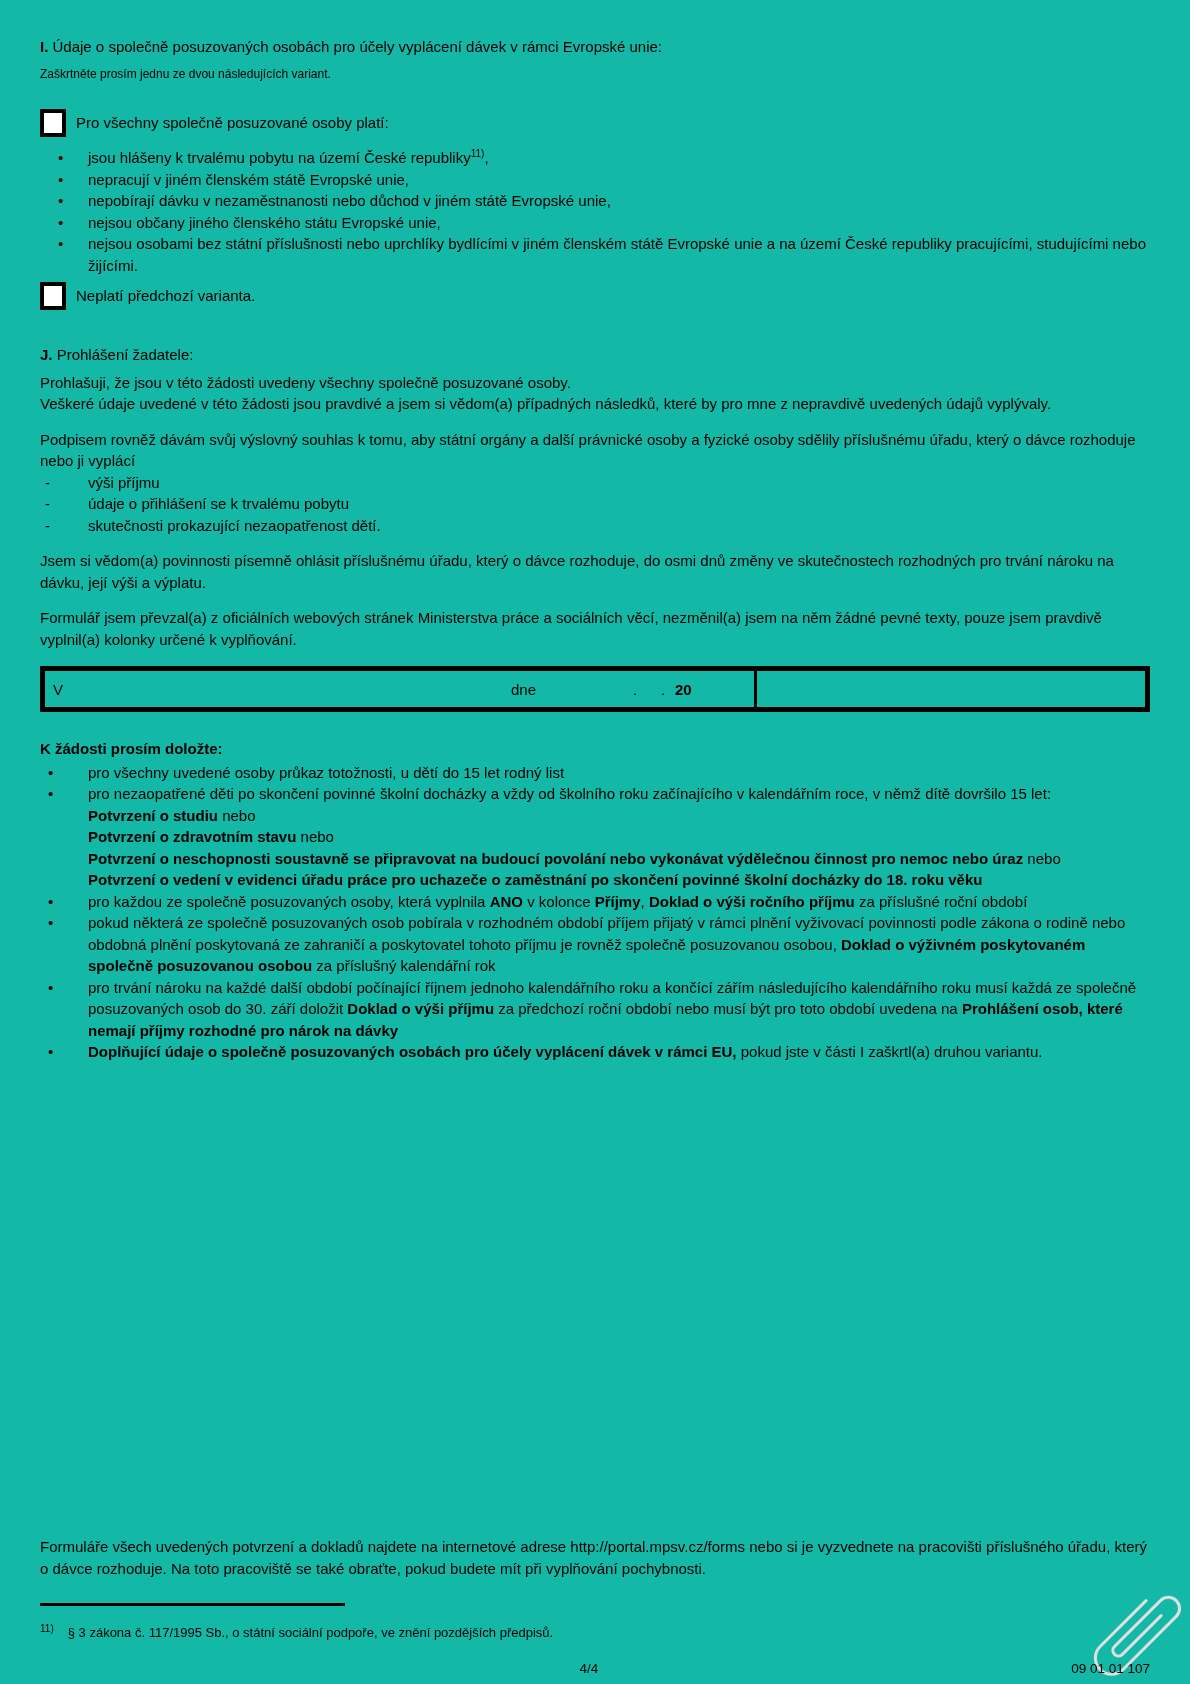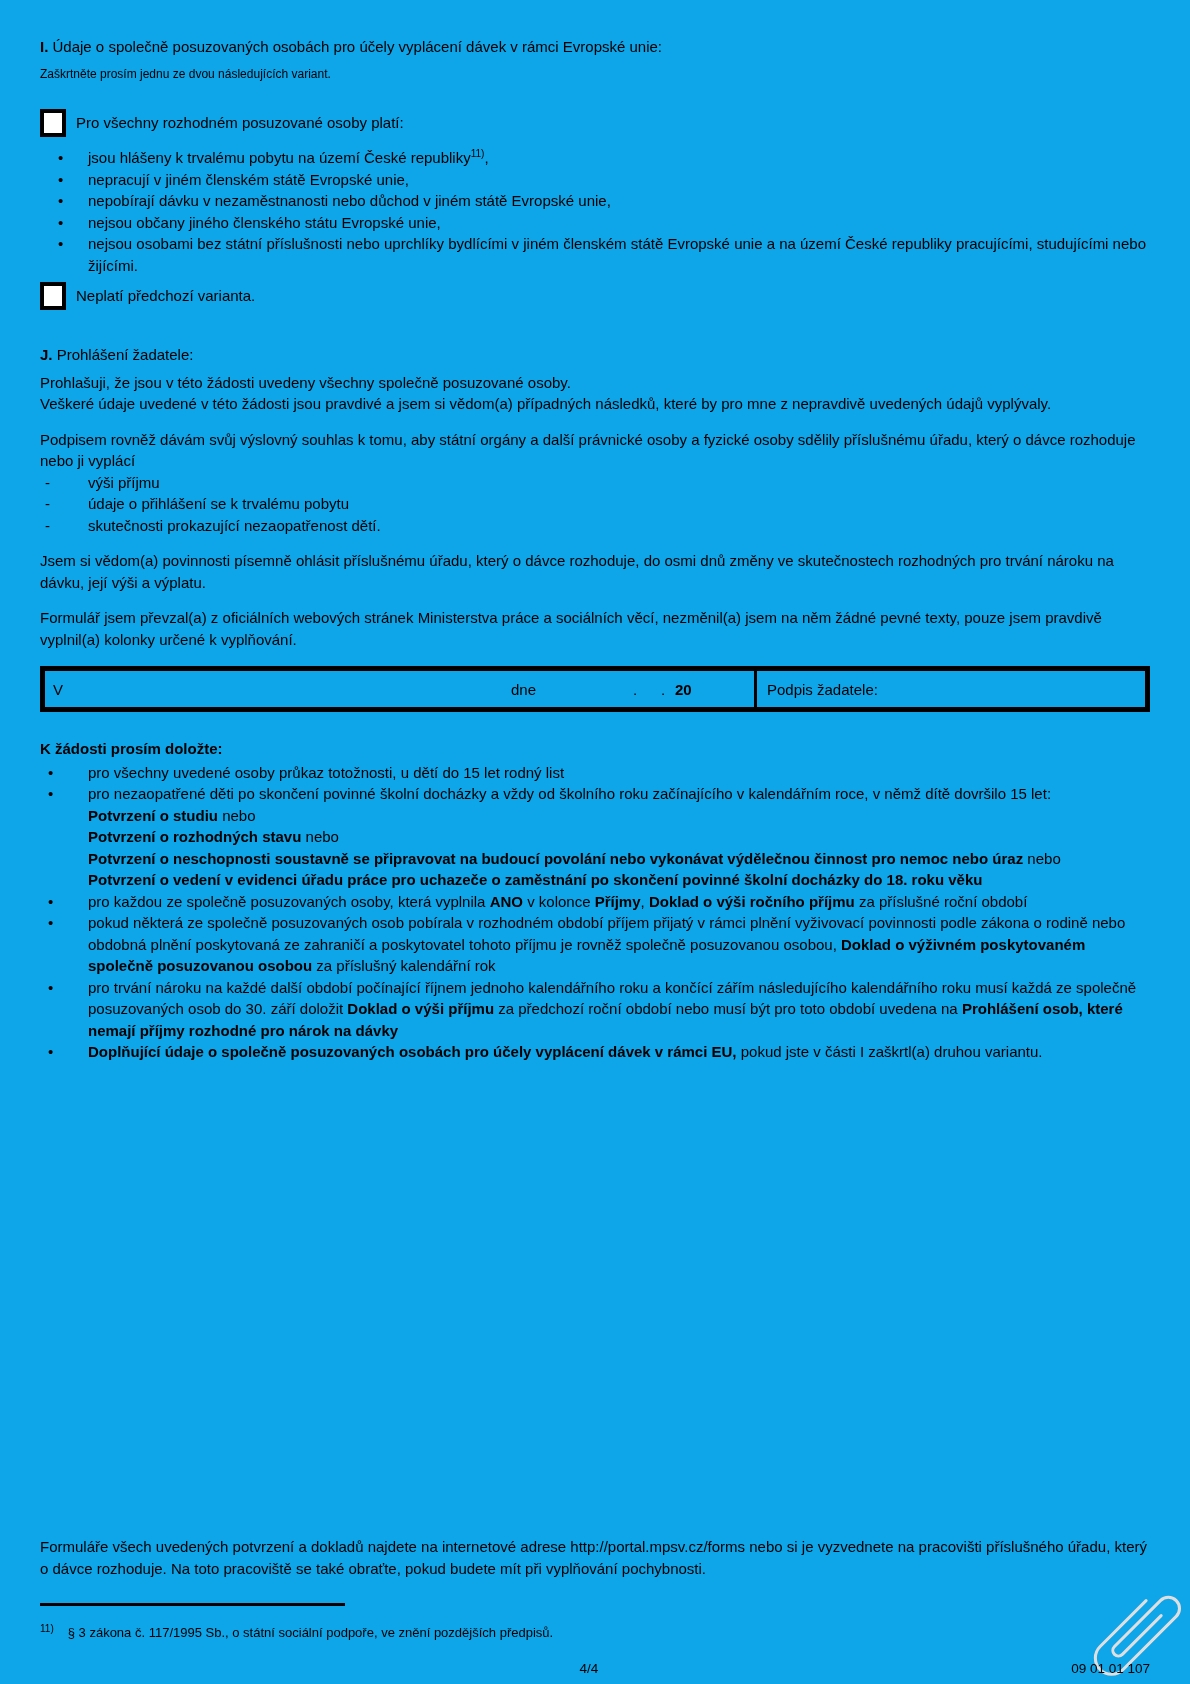--- a/index.html
+++ b/index.html
@@ -1,19 +1,19 @@
 <!DOCTYPE html>
 <html><head>
 <meta charset="utf-8">
 <style>
   html,body{margin:0;padding:0;background:#ffffff;}
   .page{
     position:relative;
     width:1190px;height:1684px;
-    background:#0ea5e9;color:#000;
+    background:#14b8a6;color:#000;
     font-family:"Liberation Sans", sans-serif;
     font-size:15px;line-height:21.5px;
     overflow:hidden;
   }
   .content{padding:36px 40px 0 40px;}
   .sec-head{margin:0 0 6px 0;}
   .sec-letter{font-weight:bold;}
   .note{font-size:12px;margin:0 0 24px 0;}
   .bold{font-weight:bold;}
 
@@ -84,21 +84,21 @@
     <path d="M20 34 V 98 a 16 16 0 0 0 32 0 V 24 a 11 11 0 0 0 -22 0 V 88 a 5.5 5.5 0 0 0 11 0 V 34" fill="none" stroke="#dfdfdf" stroke-width="3" stroke-linecap="round"></path>
   </svg>
 
   <div class="content">
 
     <p class="sec-head"><span class="sec-letter">I.</span><span> Údaje o společně posuzovaných osobách pro účely vyplácení dávek v rámci Evropské unie:</span></p>
     <p class="note">Zaškrtněte prosím jednu ze dvou následujících variant.</p>
 
     <div class="cbrow">
       <span class="cb"></span>
-      <span>Pro všechny rozhodném posuzované osoby platí:</span>
+      <span>Pro všechny společně posuzované osoby platí:</span>
     </div>
 
     <div class="blist">
       <div class="brow">
         <span class="bdot">•</span>
         <span class="btxt"><span>jsou hlášeny k trvalému pobytu na území České republiky</span><sup>11)</sup><span>,</span></span>
       </div>
       <div class="brow">
         <span class="bdot">•</span>
         <span class="btxt">nepracují v jiném členském státě Evropské unie,</span>
@@ -150,37 +150,34 @@
     <p class="para">Formulář jsem převzal(a) z oficiálních webových stránek Ministerstva práce a sociálních věcí, nezměnil(a) jsem na něm žádné pevné texty, pouze jsem pravdivě vyplnil(a) kolonky určené k vyplňování.</p>
 
     <div class="sigtable">
       <div class="sig-left">
         <span class="sig-v">V</span>
         <span class="sig-dne">dne</span>
         <span class="sig-dot1">.</span>
         <span class="sig-dot2">.</span>
         <span class="sig-year bold">20</span>
       </div>
-      <div class="sig-right">
-        <span>Podpis žadatele:</span>
-      </div>
     </div>
 
     <p class="att-head">K žádosti prosím doložte:</p>
     <div class="att">
       <div class="brow">
         <span class="bdot">•</span>
         <span class="btxt">pro všechny uvedené osoby průkaz totožnosti, u dětí do 15 let rodný list</span>
       </div>
       <div class="brow">
         <span class="bdot">•</span>
         <span class="btxt">
           <span>pro nezaopatřené děti po skončení povinné školní docházky a vždy od školního roku začínajícího v kalendářním roce, v němž dítě dovršilo 15 let:</span><br>
           <span class="bold">Potvrzení o studiu</span><span> nebo</span><br>
-          <span class="bold">Potvrzení o rozhodných stavu</span><span> nebo</span><br>
+          <span class="bold">Potvrzení o zdravotním stavu</span><span> nebo</span><br>
           <span class="bold">Potvrzení o neschopnosti soustavně se připravovat na budoucí povolání nebo vykonávat výdělečnou činnost pro nemoc nebo úraz</span><span> nebo</span><br>
           <span class="bold">Potvrzení o vedení v evidenci úřadu práce pro uchazeče o zaměstnání po skončení povinné školní docházky do 18. roku věku</span>
         </span>
       </div>
       <div class="brow">
         <span class="bdot">•</span>
         <span class="btxt"><span>pro každou ze společně posuzovaných osoby, která vyplnila </span><span class="bold">ANO</span><span> v kolonce </span><span class="bold">Příjmy</span><span>, </span><span class="bold">Doklad o výši ročního příjmu</span><span> za příslušné roční období</span></span>
       </div>
       <div class="brow">
         <span class="bdot">•</span>

